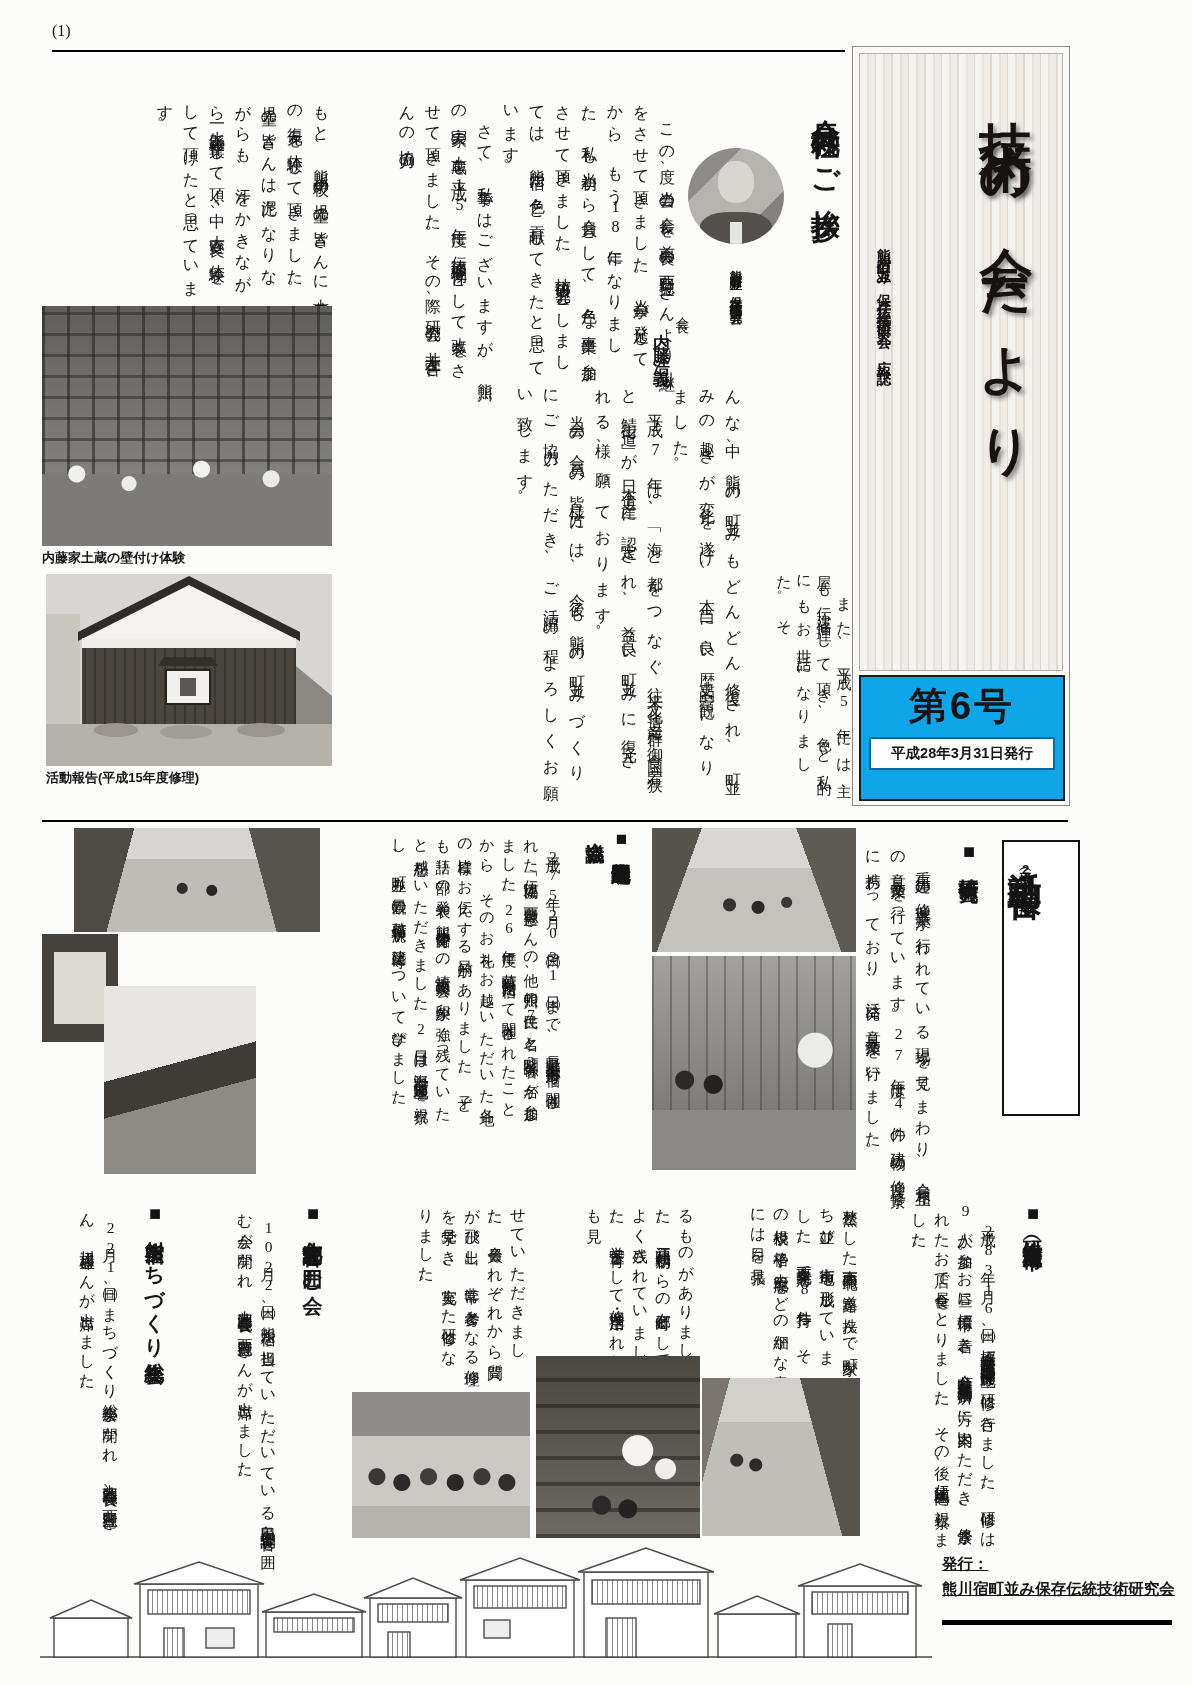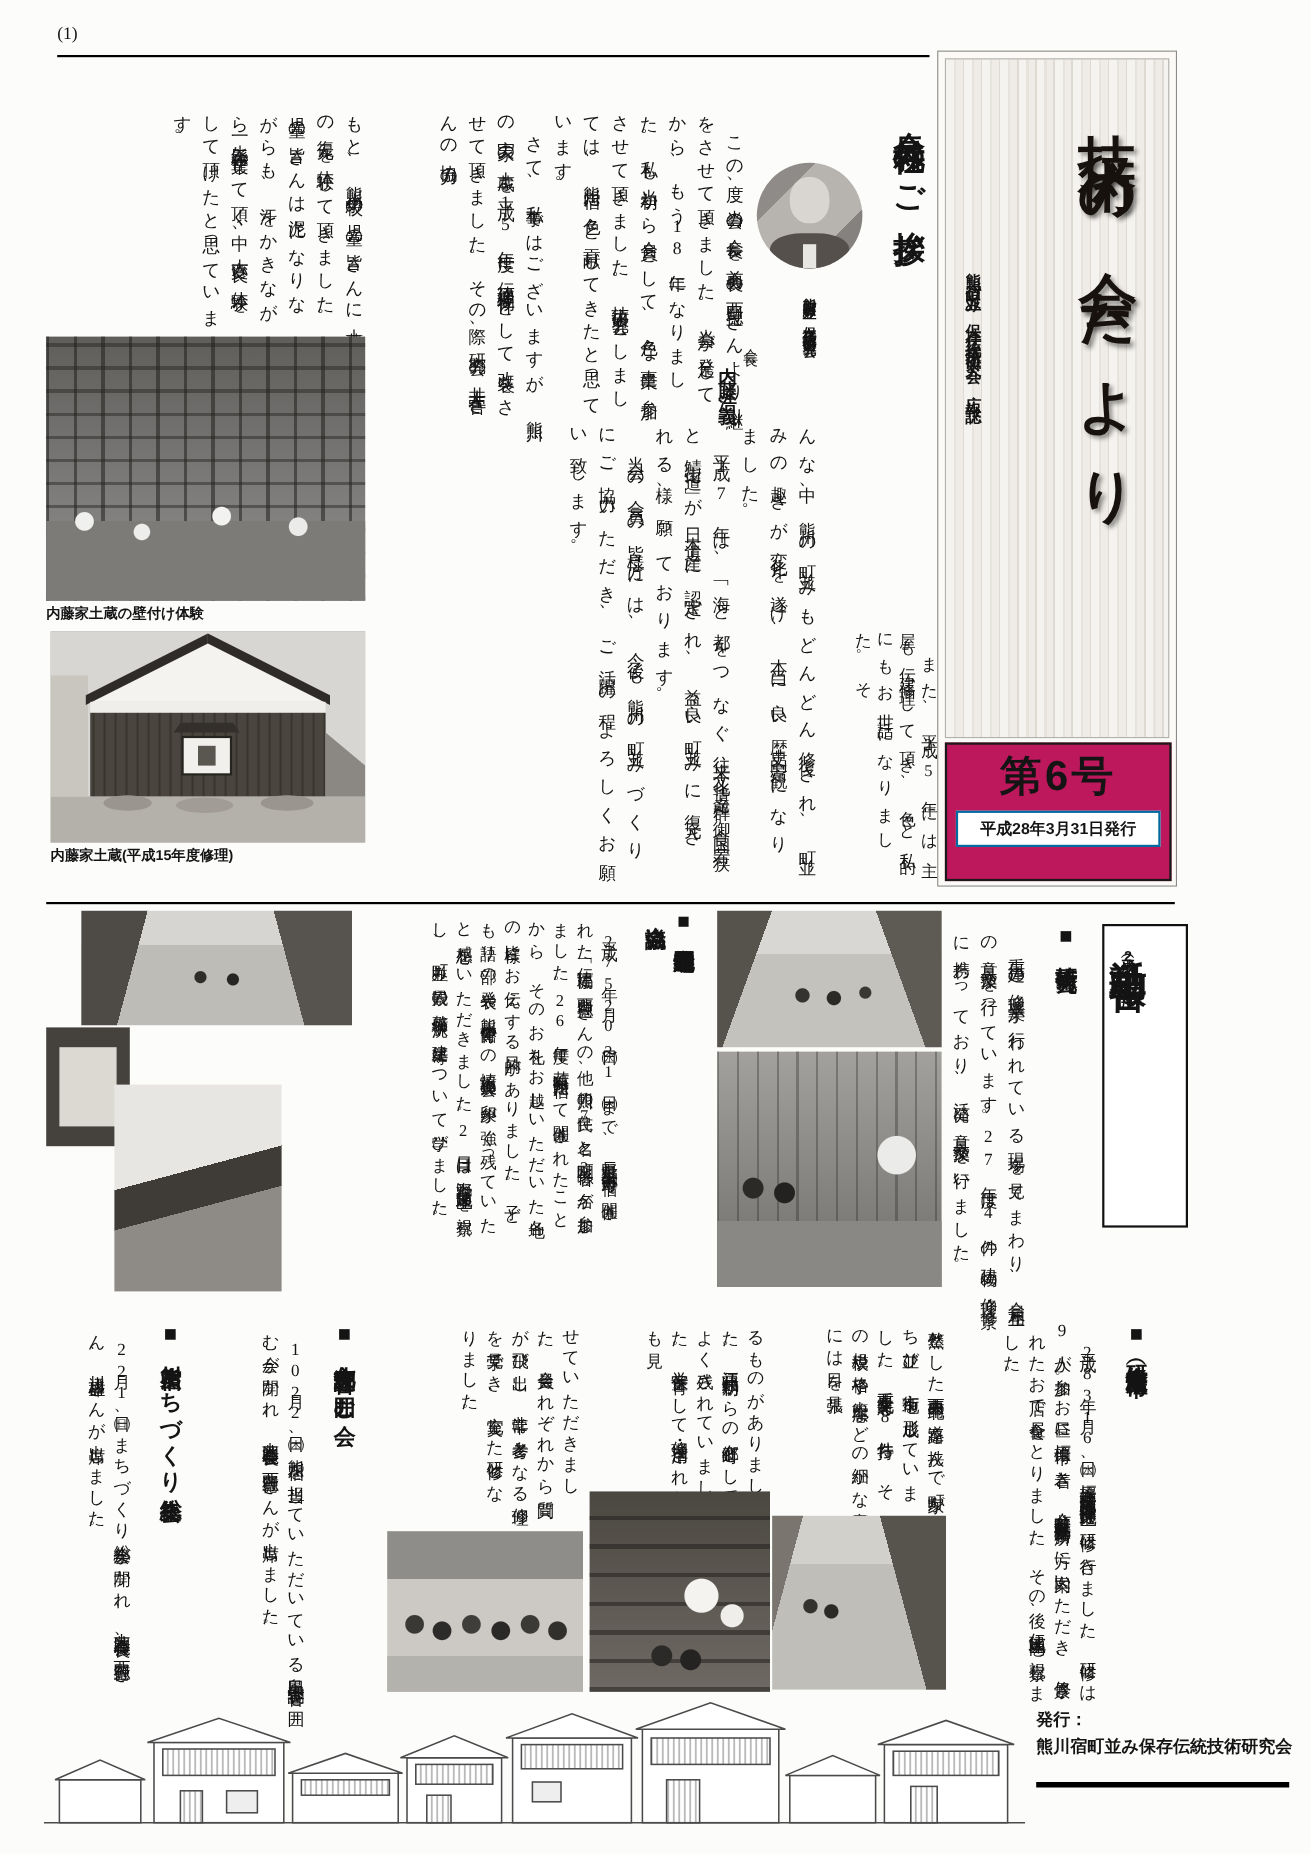--- a/index.html
+++ b/index.html
@@ -28,21 +28,21 @@
   .rule{position:absolute;background:#000;}
   
   .mast-outer{border:1px solid #8a8a88;background:#fbfaf7;}
   .wood{border:1px solid #b3b1ac;
     background:
       repeating-linear-gradient(90deg,#f5f3ef 0 7px,#e6e3dd 7px 9px,#efEce7 9px 15px,#dedad2 15px 16.5px),
       #f1efeb;}
   .mast-title{font-size:52px;font-weight:bold;letter-spacing:22px;
       text-shadow:3px 3px 4px rgba(20,20,20,.45);color:#17120d;}
   .mast-sub{font-size:14.5px;letter-spacing:5px;}
-  .issuebox{border:2px solid #1a1a1a;background:#be185d;text-align:center;}
+  .issuebox{border:2px solid #1a1a1a;background:#0ea5e9;text-align:center;}
   .issue-no{font-size:38px;font-weight:bold;letter-spacing:3px;line-height:1.2;margin-top:7px;}
   .datebox{width:182px;margin:7px auto 0;border:2px solid #0369a1;background:#fff;
       font-size:14.5px;font-weight:bold;padding:5px 0;}
   .actbox{border:2px solid #111;background:#fff;padding:4px 12px 0 0;}
   .act-big{font-size:34px;font-weight:bold;letter-spacing:4px;}
   .act-sub{font-size:13px;letter-spacing:0;}
   .greet-head{font-size:29px;font-weight:bold;letter-spacing:4px;}
   .portrait{border-radius:50%;overflow:hidden;background:
       linear-gradient(135deg,#8f8b88 0 28%,#b7b4b0 28% 72%,#85817e 72%);}
   .por-head{position:absolute;left:30px;top:13px;width:36px;height:42px;border-radius:46%;background:#d9d6d1;}
@@ -124,21 +124,21 @@
     <rect x="36" y="74" width="214" height="76" fill="url(#planks)"></rect>
     <polygon points="250,92 286,122 286,150 250,150" fill="#8b8883"></polygon>
     <polygon points="112,92 172,92 166,83 118,83" fill="#33302c"></polygon>
     <rect x="120" y="96" width="44" height="34" fill="#f1f0ec" stroke="#26241f" stroke-width="2"></rect>
     <rect x="134" y="104" width="16" height="18" fill="#5a5751"></rect>
     <ellipse cx="70" cy="156" rx="22" ry="7" fill="#9a968f"></ellipse>
     <ellipse cx="140" cy="158" rx="26" ry="7" fill="#a19d96"></ellipse>
     <ellipse cx="215" cy="156" rx="24" ry="7" fill="#9a968f"></ellipse>
   </svg>
 </div>
-<div class="abs caption" style="left:46px;top:769px;">内藤家土蔵(平成15年度修理)</div>
+<div class="abs caption" style="left:46px;top:769px;">活動報告(平成15年度修理)</div>
 
 <div class="rule" style="left:42px;top:820px;width:1026px;height:2px;"></div>
 
 <div class="abs v actbox" style="left:1002px;top:840px;width:62px;height:268px;">
   <span class="act-big sans">活動報告</span><span class="act-sub sans b">（平成27年度）</span>
 </div>
 
 <div class="abs v" style="left:856px;top:840px;width:146px;height:348px;">
   <span class="vhead">■技術研究会</span>
   <span class="blk vbody2">　重伝建の修理事業が行われている現場を見てまわり、会員相互の意見交換を行っています。27年度は4件の建物の修理・修景に携わっており、活発に意見交換を行いました。</span>
@@ -258,17 +258,17 @@
       <rect x="678" y="74" width="78" height="43"></rect>
         <polygon points="674,74 717,56 760,74"></polygon>
       <rect x="764" y="46" width="112" height="71"></rect>
         <polygon points="758,46 820,24 882,46"></polygon>
       <rect x="772" y="52" width="96" height="22" fill="url(#hv)"></rect>
         <rect x="788" y="84" width="24" height="33" fill="url(#hv)"></rect>
     </g>
   </svg>
 </div>
 
-<div class="abs pub" style="left:942px;top:1552px;width:236px;">
+<div class="abs pub" style="left:942px;top:1552px;width:236px;text-decoration:underline;">
   <div>発行：</div>
   <div>熊川宿町並み保存伝統技術研究会</div>
 </div>
 <div class="rule" style="left:942px;top:1620px;width:230px;height:5px;"></div>
 
 </body></html>

